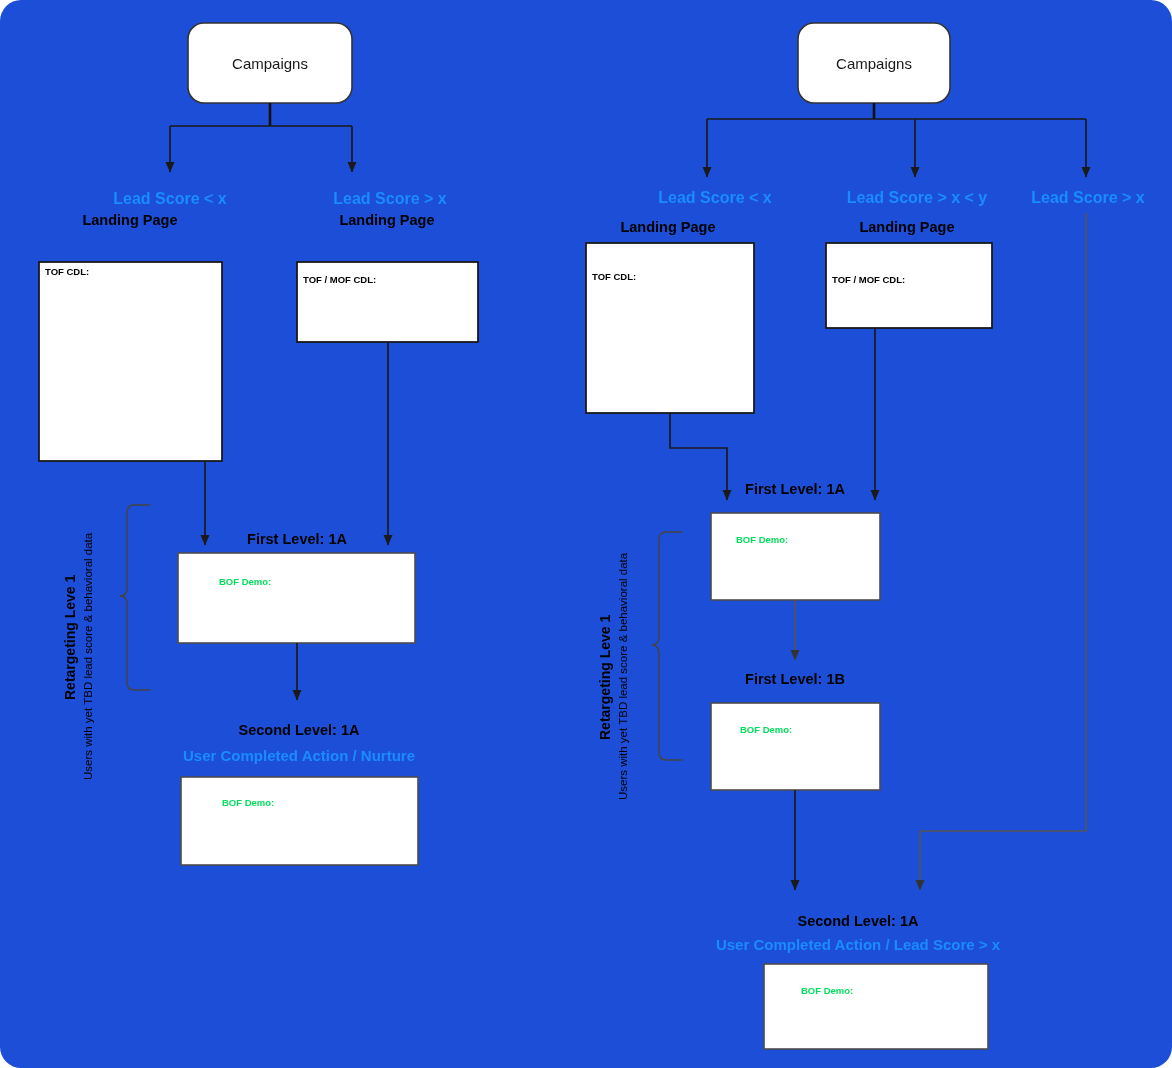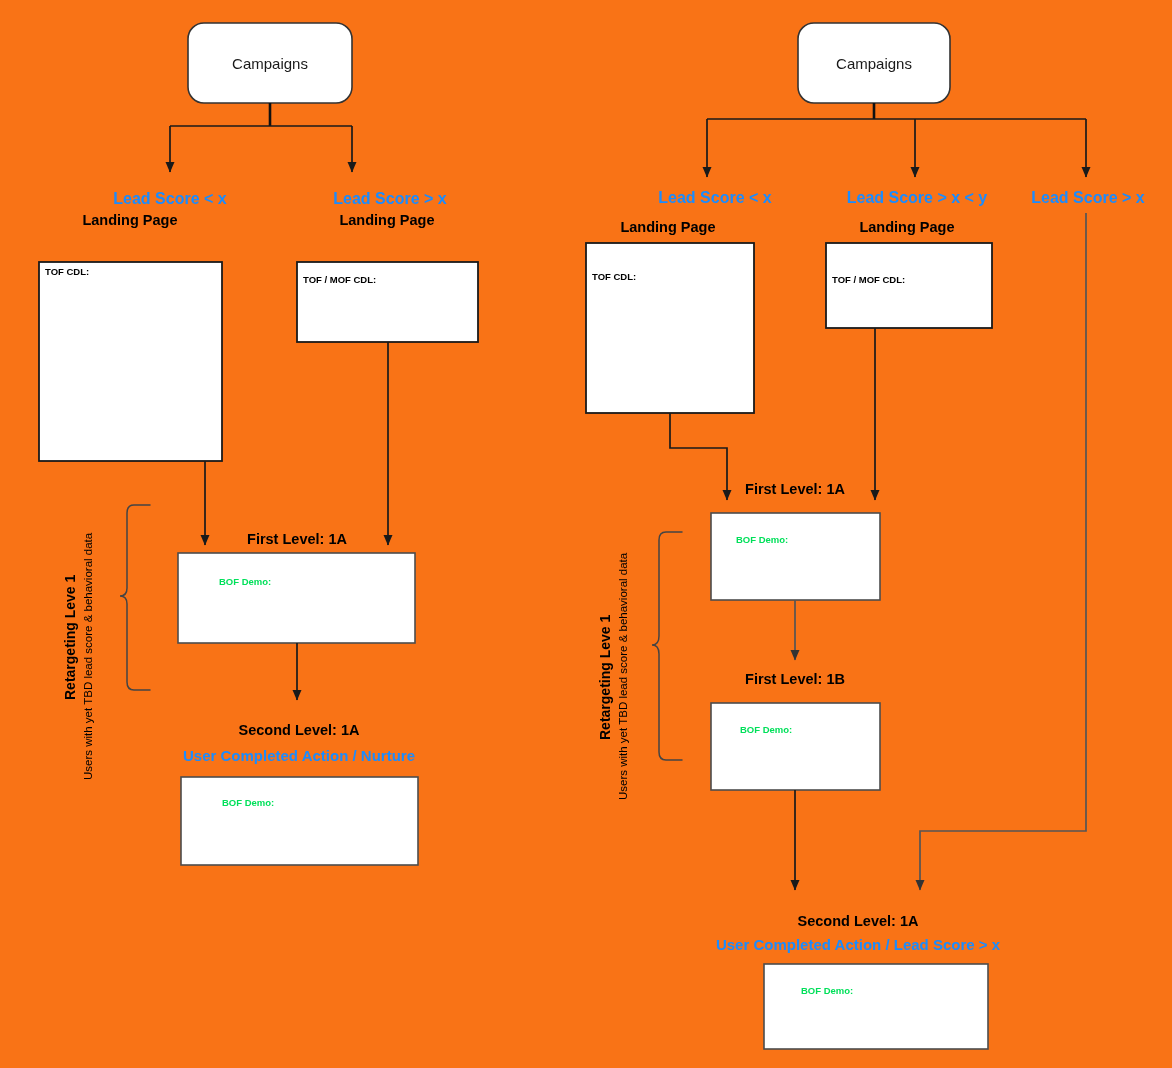--- a/index.html
+++ b/index.html
@@ -10,21 +10,22 @@
   body {
     width: 1172px;
     height: 1068px;
     font-family: "Liberation Sans", sans-serif;
     overflow: hidden;
   }
   #canvas {
     position: relative;
     width: 1172px;
     height: 1068px;
-    background: #f97316;
+    background: #1d4ed8;
+    border-radius: 21px;
   }
   svg.diagram {
     position: absolute;
     top: 0;
     left: 0;
     width: 1172px;
     height: 1068px;
   }
   .node-box {
     fill: #ffffff;

